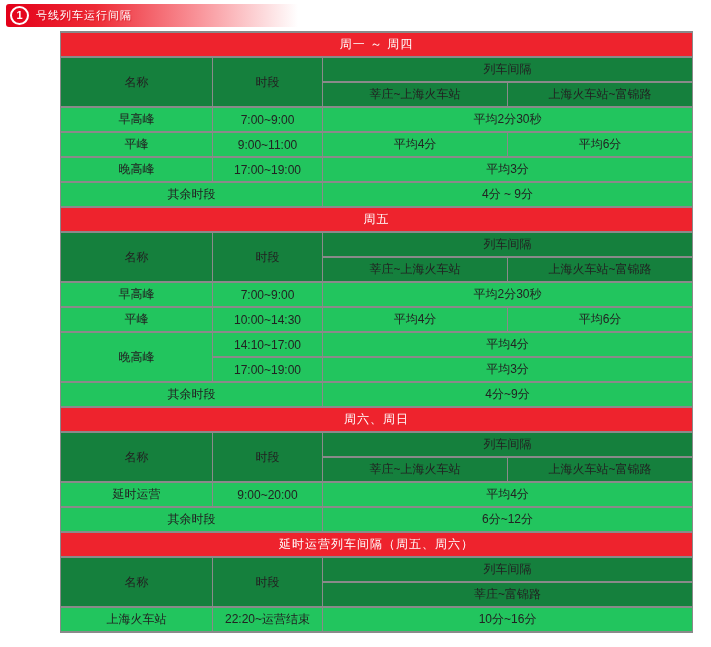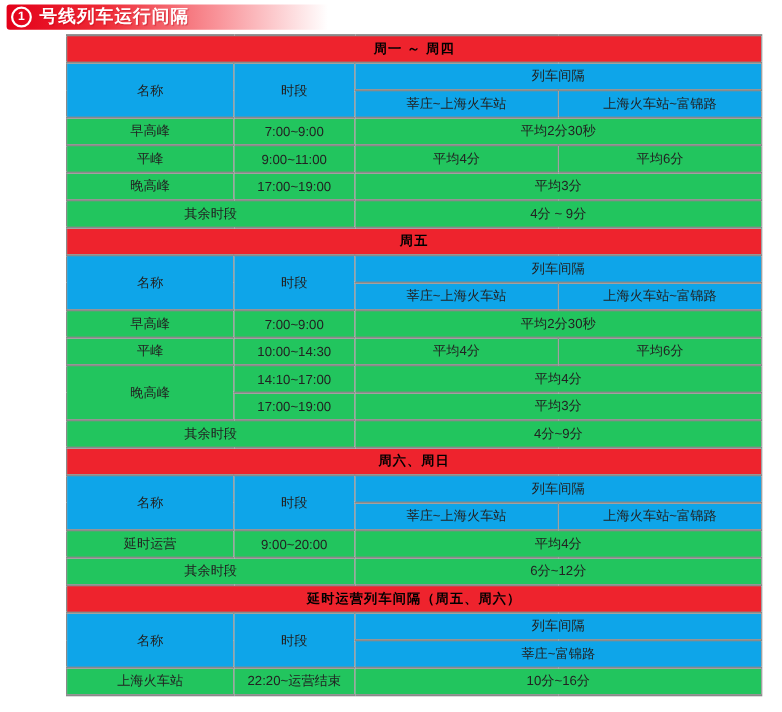--- a/index.html
+++ b/index.html
@@ -12,36 +12,36 @@
     display:flex;align-items:center;border-radius:3px;
     background:linear-gradient(90deg,#e30019 0%,#ee2b36 30%,#f9959b 65%,#ffffff 98%);
   }
   .num-circle{
     display:inline-flex;align-items:center;justify-content:center;
     width:15px;height:15px;margin-left:4px;flex:0 0 auto;
     border:2px solid #ffffff;border-radius:50%;
     color:#ffffff;font-weight:bold;font-size:11px;line-height:15px;
   }
   .title-text{
-    margin-left:7px;color:#ffffff;font-weight:bold;font-size:16px;
+    margin-left:7px;color:#ffffff;font-weight:normal;font-size:11px;
     letter-spacing:1px;white-space:nowrap;
     text-shadow:1px 1px 1px rgba(190,0,20,.45);
   }
   table.tt{
     position:absolute;left:60px;top:31px;width:632px;
     border-collapse:collapse;table-layout:fixed;
     font-size:12px;color:#222222;
   }
   .tt td{
     border:2px solid #8a8a8a;border-left-width:1px;border-right-width:1px;
     text-align:center;vertical-align:middle;height:23px;padding:0 2px;
     overflow:hidden;white-space:nowrap;
   }
-  .tt td.bar{background:#ee232d;color:#000000;font-weight:bold;letter-spacing:1px;}
-  .tt td.head{background:#0ea5e9;}
+  .tt td.bar{background:#ee232d;color:#ffffff;font-weight:normal;letter-spacing:1px;}
+  .tt td.head{background:#15803d;}
   .tt td.data{background:#22c55e;}
 </style>
 </head>
 <body>
 
 <div class="page">
   <div class="title-bar">
     <span class="num-circle">1</span>
     <span class="title-text">号线列车运行间隔</span>
   </div>

